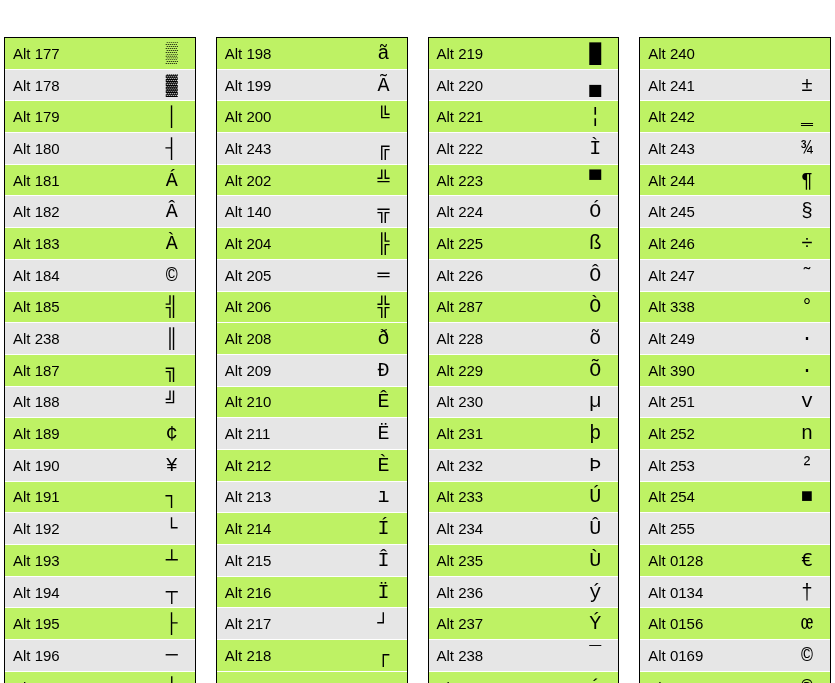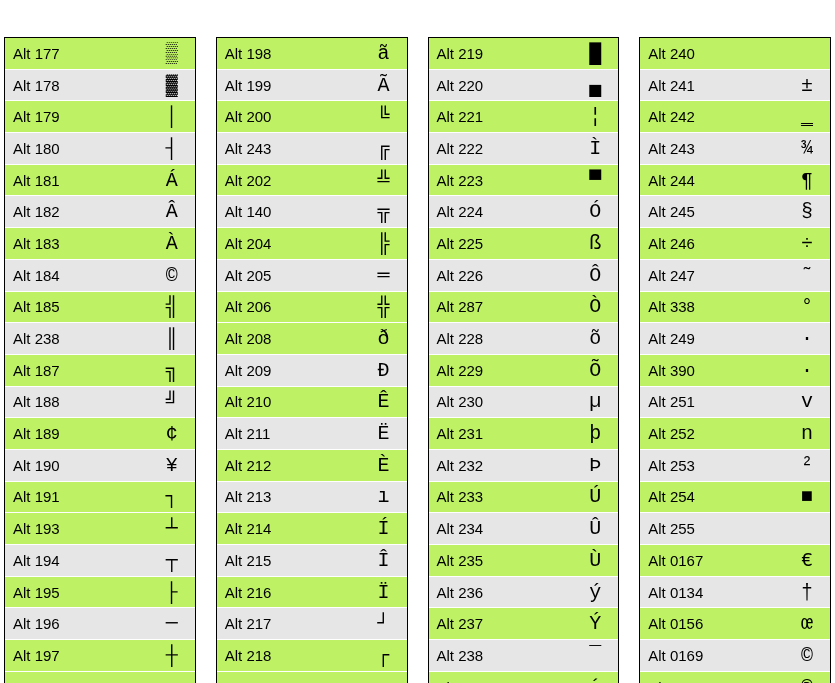--- a/index.html
+++ b/index.html
@@ -99,20 +99,24 @@
         <div class="sym">¢</div>
       </div>
       <div class="row alt">
         <div class="code">Alt 190</div>
         <div class="sym">¥</div>
       </div>
       <div class="row">
         <div class="code">Alt 191</div>
         <div class="sym">┐</div>
       </div>
+      <div class="row alt">
+        <div class="code">Alt 192</div>
+        <div class="sym">└</div>
+      </div>
       <div class="row">
         <div class="code">Alt 193</div>
         <div class="sym">┴</div>
       </div>
       <div class="row alt">
         <div class="code">Alt 194</div>
         <div class="sym">┬</div>
       </div>
       <div class="row">
         <div class="code">Alt 195</div>
@@ -354,21 +358,21 @@
       </div>
       <div class="row">
         <div class="code">Alt 254</div>
         <div class="sym">■</div>
       </div>
       <div class="row alt">
         <div class="code">Alt 255</div>
         <div class="sym"></div>
       </div>
       <div class="row">
-        <div class="code">Alt 0167</div>
+        <div class="code">Alt 0128</div>
         <div class="sym">€</div>
       </div>
       <div class="row alt">
         <div class="code">Alt 0134</div>
         <div class="sym">†</div>
       </div>
       <div class="row">
         <div class="code">Alt 0156</div>
         <div class="sym">œ</div>
       </div>

